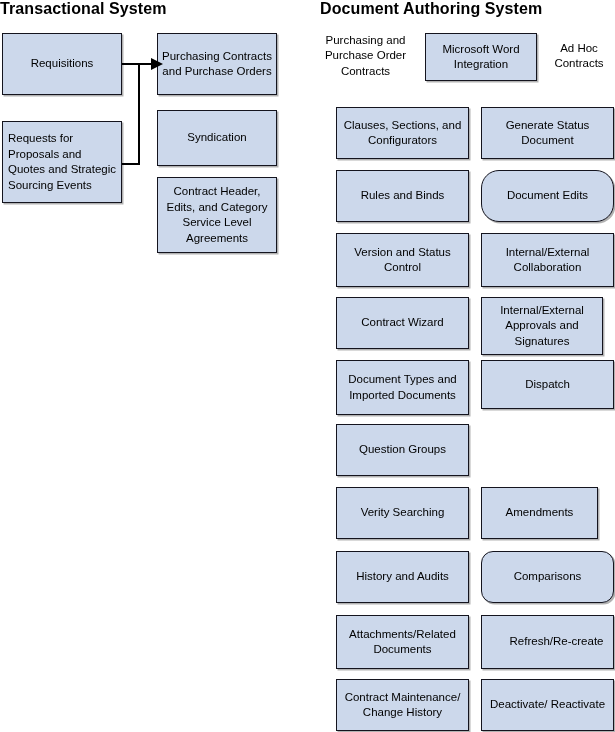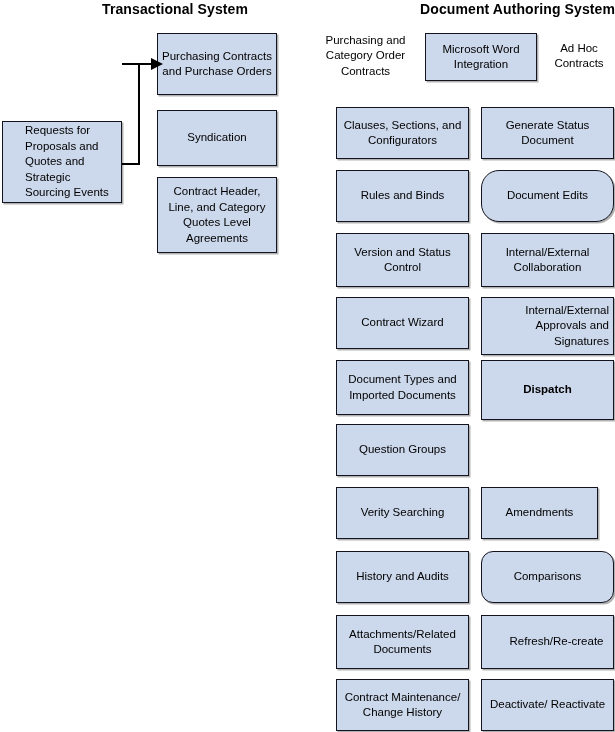--- a/index.html
+++ b/index.html
@@ -16,23 +16,23 @@
     overflow: hidden;
   }
   #diagram {
     position: absolute;
     left: 0; top: 0;
     width: 615px;
     height: 732px;
   }
   .section-title {
     position: absolute;
-    font-size: 14px;
+    font-size: 16px;
     font-weight: bold;
-    text-align: right;
+    text-align: left;
     line-height: 14px;
     letter-spacing: 0.1px;
     color: #000;
   }
   .node {
     position: absolute;
     box-sizing: border-box;
     background: #ccd8eb;
     border: 1.6px solid #14141e;
     display: flex;
@@ -41,21 +41,21 @@
     text-align: center;
     font-size: 11.5px;
     line-height: 15.5px;
     color: #000;
     padding: 2px 4px;
     box-shadow: 1.5px 1.5px 0 0 rgba(0,0,0,0.30);
   }
   .node.left-align {
     justify-content: flex-start;
     text-align: left;
-    padding-left: 22px;
+    padding-left: 5px;
   }
   .plain-label {
     position: absolute;
     box-sizing: border-box;
     font-size: 11.5px;
     line-height: 15.5px;
     text-align: center;
     color: #000;
     display: flex;
     align-items: center;
@@ -71,58 +71,59 @@
 </style>
 </head>
 <body>
 
 <div id="diagram">
 
   <div class="section-title" style="left:0px; top:2px; width:248px;">Transactional System</div>
 
   <div class="section-title" style="left:320px; top:2px; width:295px;">Document Authoring System</div>
 
+  <div class="node" style="left:2px; top:33px; width:120px; height:62px;">Requisitions</div>
 
   <div class="node left-align" style="left:2px; top:121px; width:120px; height:82px;">Requests for Proposals and Quotes and Strategic Sourcing Events</div>
 
   <div class="node" style="left:157px; top:33px; width:120px; height:62px;">Purchasing Contracts and Purchase Orders</div>
 
   <div class="node" style="left:157px; top:110px; width:120px; height:56px;">Syndication</div>
 
-  <div class="node" style="left:157px; top:177px; width:120px; height:76px;">Contract Header, Line, and Category Quotes Level Agreements</div>
+  <div class="node" style="left:157px; top:177px; width:120px; height:76px;">Contract Header, Edits, and Category Service Level Agreements</div>
 
   <svg class="connectors" width="615" height="732">
 
     <path d="M122,64 L151,64" stroke="#000000" stroke-width="2" fill="none"></path>
 
     <path d="M122,164 L139,164 L139,64" stroke="#000000" stroke-width="2" fill="none"></path>
 
     <polygon points="151,58 163,64 151,70" fill="#000000"></polygon>
   </svg>
 
-  <div class="plain-label" style="left:308px; top:31px; width:115px; height:50px;">Purchasing and Category Order Contracts</div>
+  <div class="plain-label" style="left:308px; top:31px; width:115px; height:50px;">Purchasing and Purchase Order Contracts</div>
 
   <div class="node" style="left:425px; top:33px; width:112px; height:48px;">Microsoft Word Integration</div>
 
   <div class="plain-label" style="left:543px; top:31px; width:72px; height:50px;">Ad Hoc Contracts</div>
 
   <div class="node" style="left:336px; top:107px; width:133px; height:52px;">Clauses, Sections, and Configurators</div>
   <div class="node" style="left:336px; top:170px; width:133px; height:52px;">Rules and Binds</div>
   <div class="node" style="left:336px; top:233px; width:133px; height:54px;">Version and Status Control</div>
   <div class="node" style="left:336px; top:297px; width:133px; height:52px;">Contract Wizard</div>
   <div class="node" style="left:336px; top:360px; width:133px; height:55px;text-align:center;">Document Types and Imported Documents</div>
   <div class="node" style="left:336px; top:424px; width:133px; height:52px;">Question Groups</div>
   <div class="node" style="left:336px; top:487px; width:133px; height:52px;">Verity Searching</div>
   <div class="node" style="left:336px; top:551px; width:133px; height:52px;">History and Audits</div>
   <div class="node" style="left:336px; top:615px; width:133px; height:54px;">Attachments/Related Documents</div>
   <div class="node" style="left:336px; top:679px; width:133px; height:52px;">Contract Maintenance/ Change History</div>
 
   <div class="node" style="left:481px; top:107px; width:133px; height:52px;">Generate Status Document</div>
   <div class="node" style="left:481px; top:170px; width:133px; height:52px;border-radius:18px;">Document Edits</div>
   <div class="node" style="left:481px; top:233px; width:133px; height:54px;">Internal/External Collaboration</div>
-  <div class="node" style="left:481px; top:297px; width:133px; height:58px;text-align:right;">Internal/External Approvals and Signatures</div>
-  <div class="node" style="left:481px; top:360px; width:133px; height:60px;font-weight:bold;">Dispatch</div>
+  <div class="node" style="left:481px; top:297px; width:122px; height:58px;">Internal/External Approvals and Signatures</div>
+  <div class="node" style="left:481px; top:360px; width:133px; height:49px;">Dispatch</div>
   <div class="node" style="left:481px; top:487px; width:117px; height:52px;">Amendments</div>
   <div class="node" style="left:481px; top:551px; width:133px; height:52px;border-radius:12px;">Comparisons</div>
   <div class="node" style="left:481px; top:615px; width:133px; height:54px;padding-left:22px;">Refresh/Re-create</div>
   <div class="node" style="left:481px; top:679px; width:133px; height:52px;">Deactivate/ Reactivate</div>
 
 </div>
 
 </body></html>

